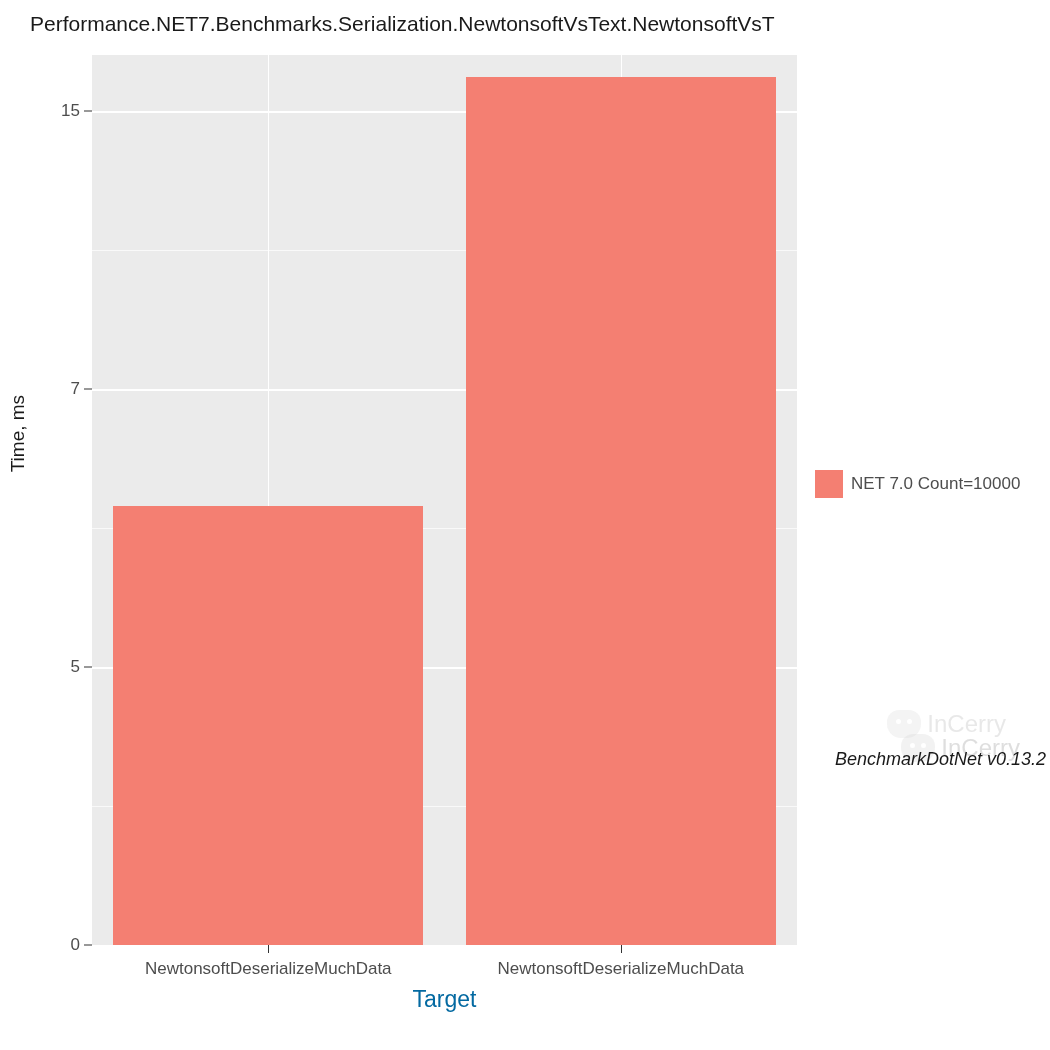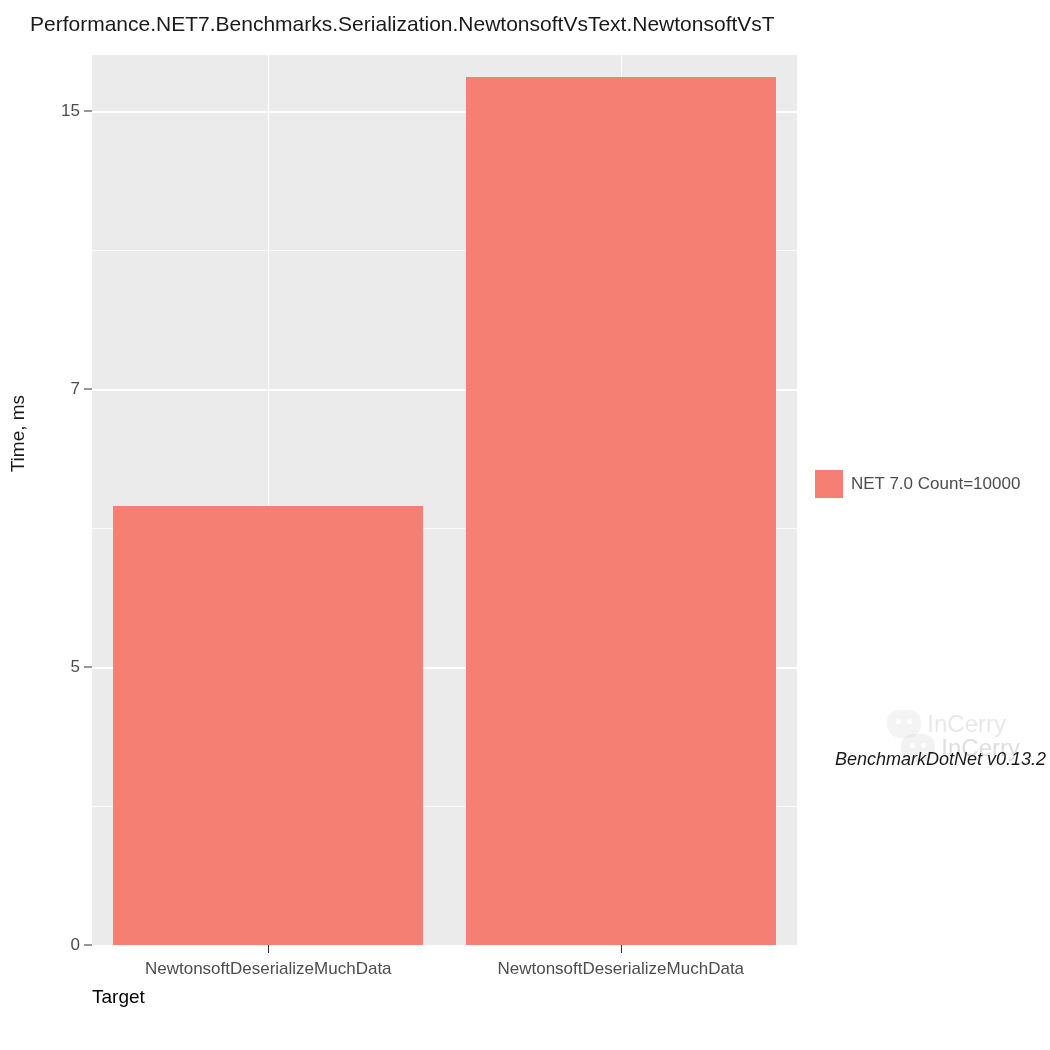--- a/index.html
+++ b/index.html
@@ -108,23 +108,23 @@
   top: 0;
   width: 1px;
   height: 8px;
   background: #333333;
 }
 .x-label {
   position: absolute;
   left: 92px;
   top: 986px;
   width: 705px;
-  text-align: left;
-  font-size: 19px;
-  color: #000000;
+  text-align: center;
+  font-size: 23px;
+  color: #0369a1;
 }
 .legend {
   position: absolute;
   left: 815px;
   top: 470px;
 }
 .legend-title {
   font-size: 19px;
   color: #1a1a1a;
   margin-bottom: 10px;

